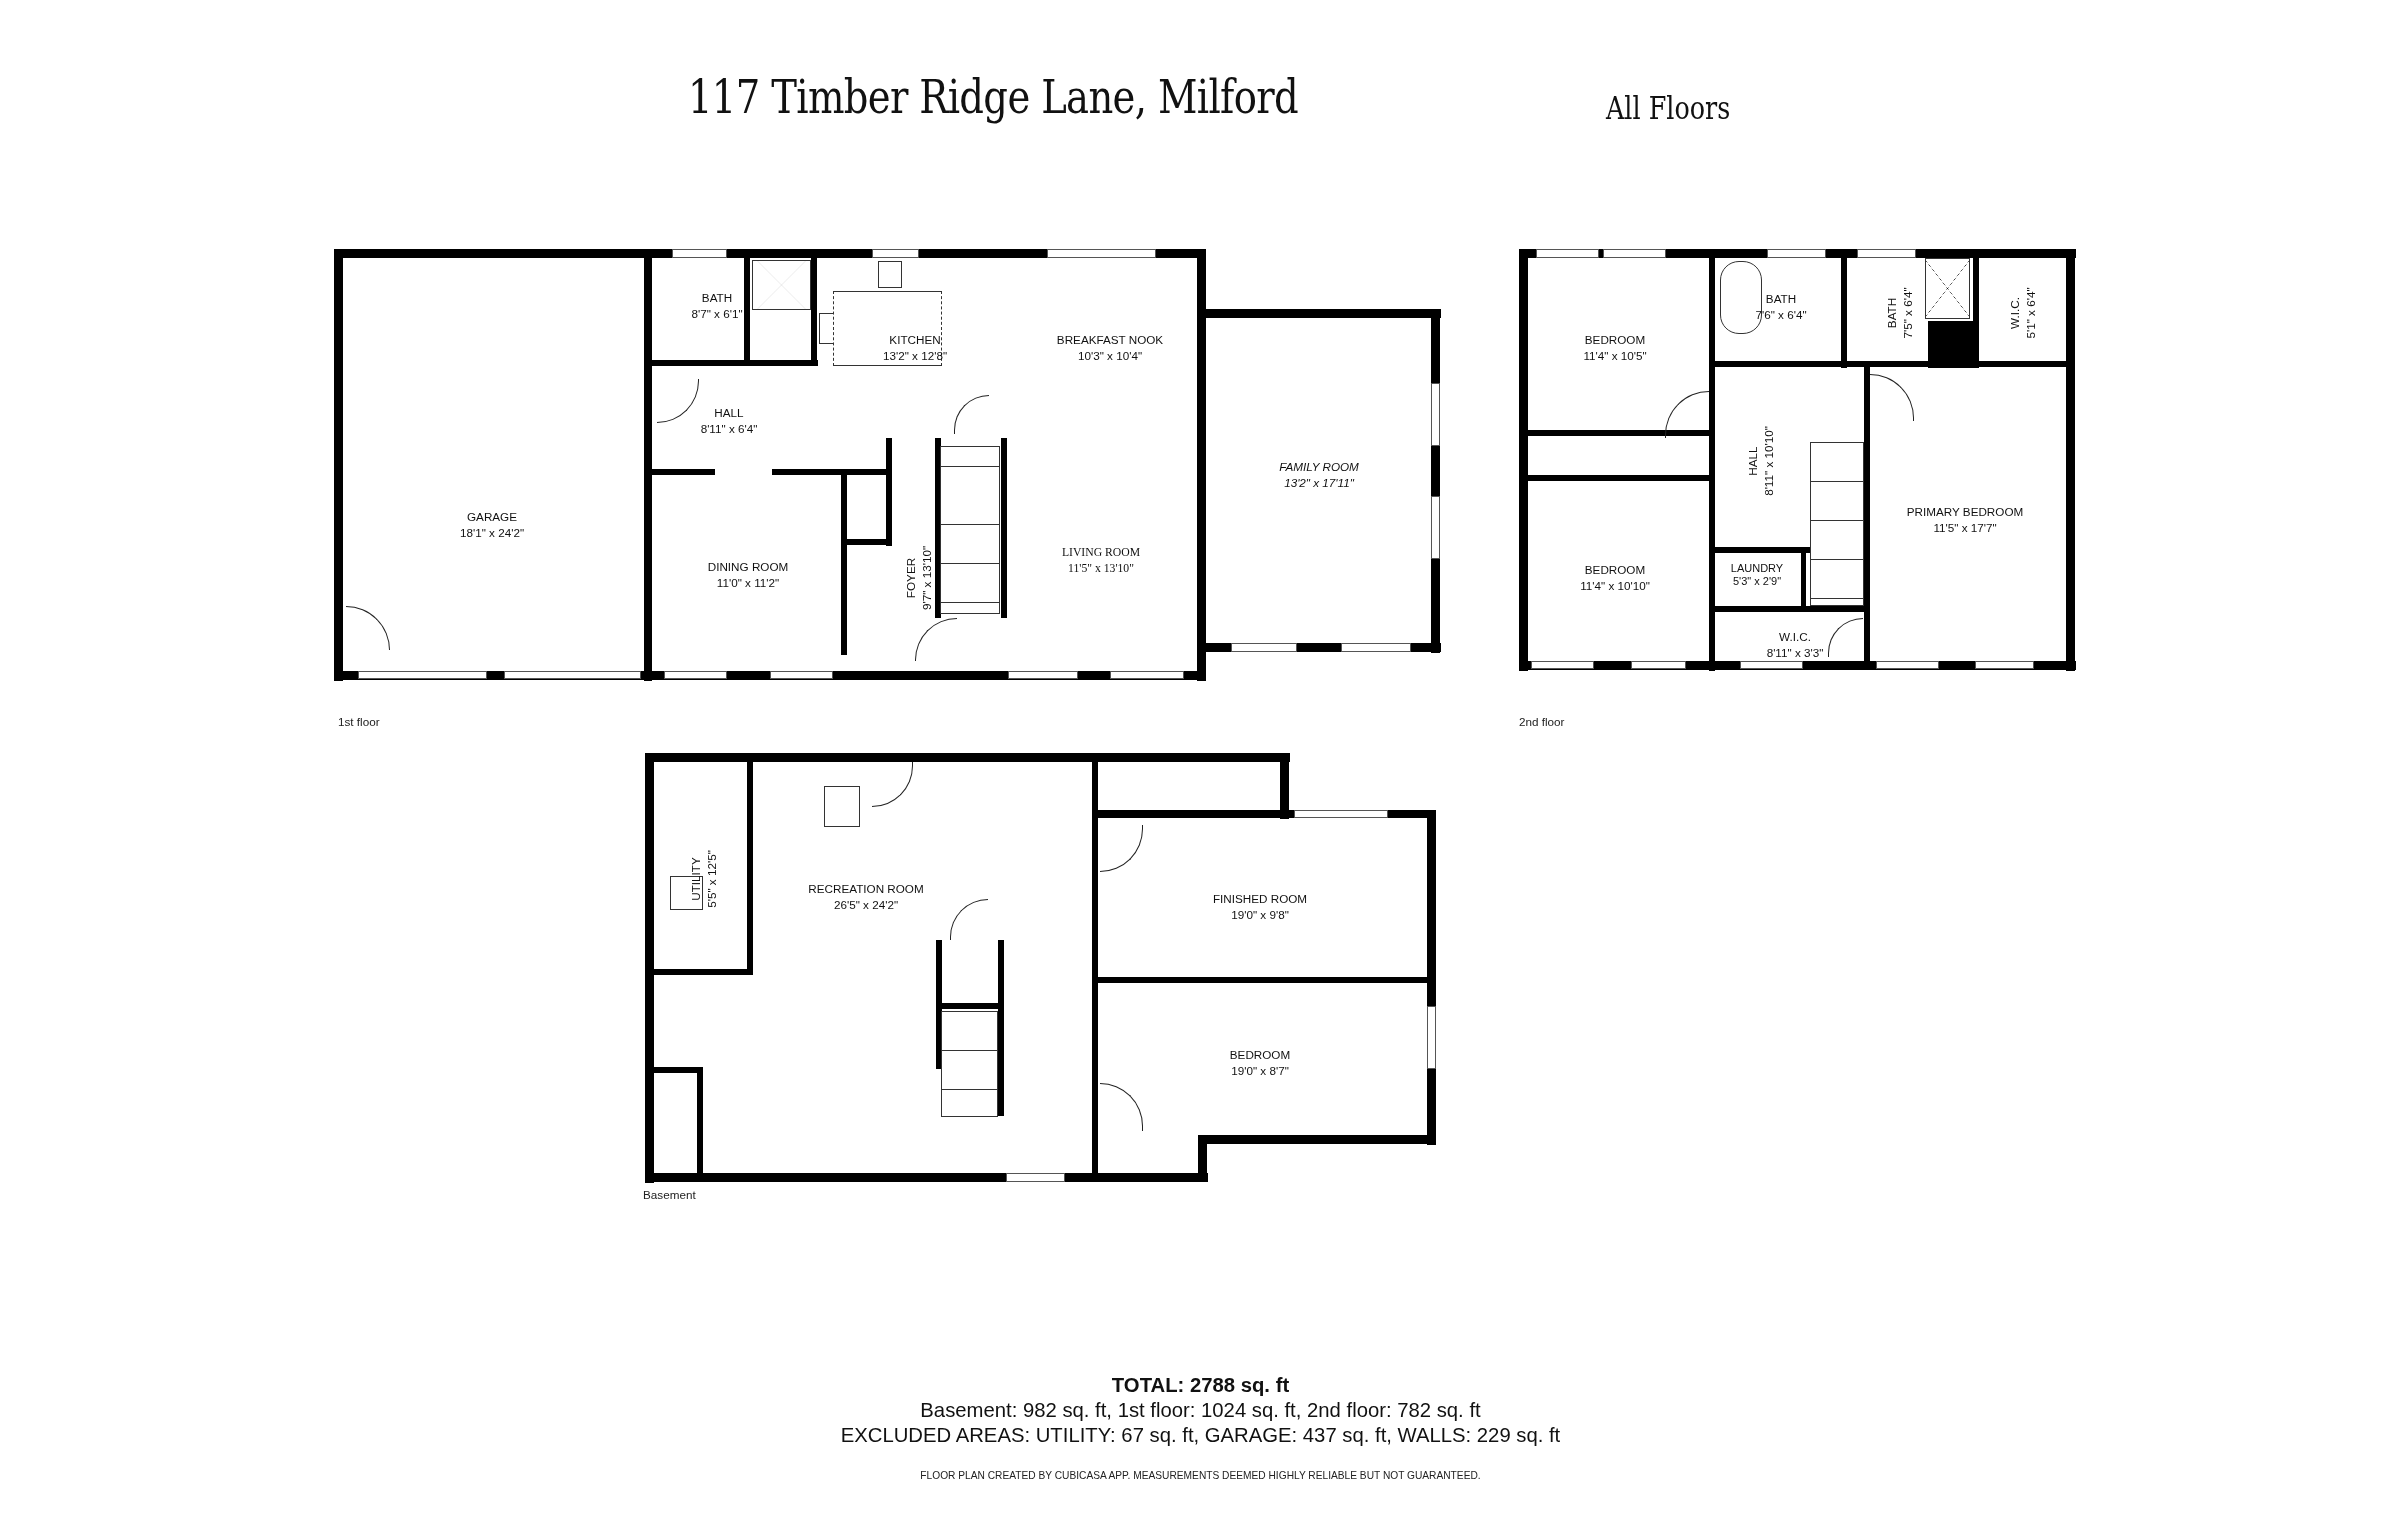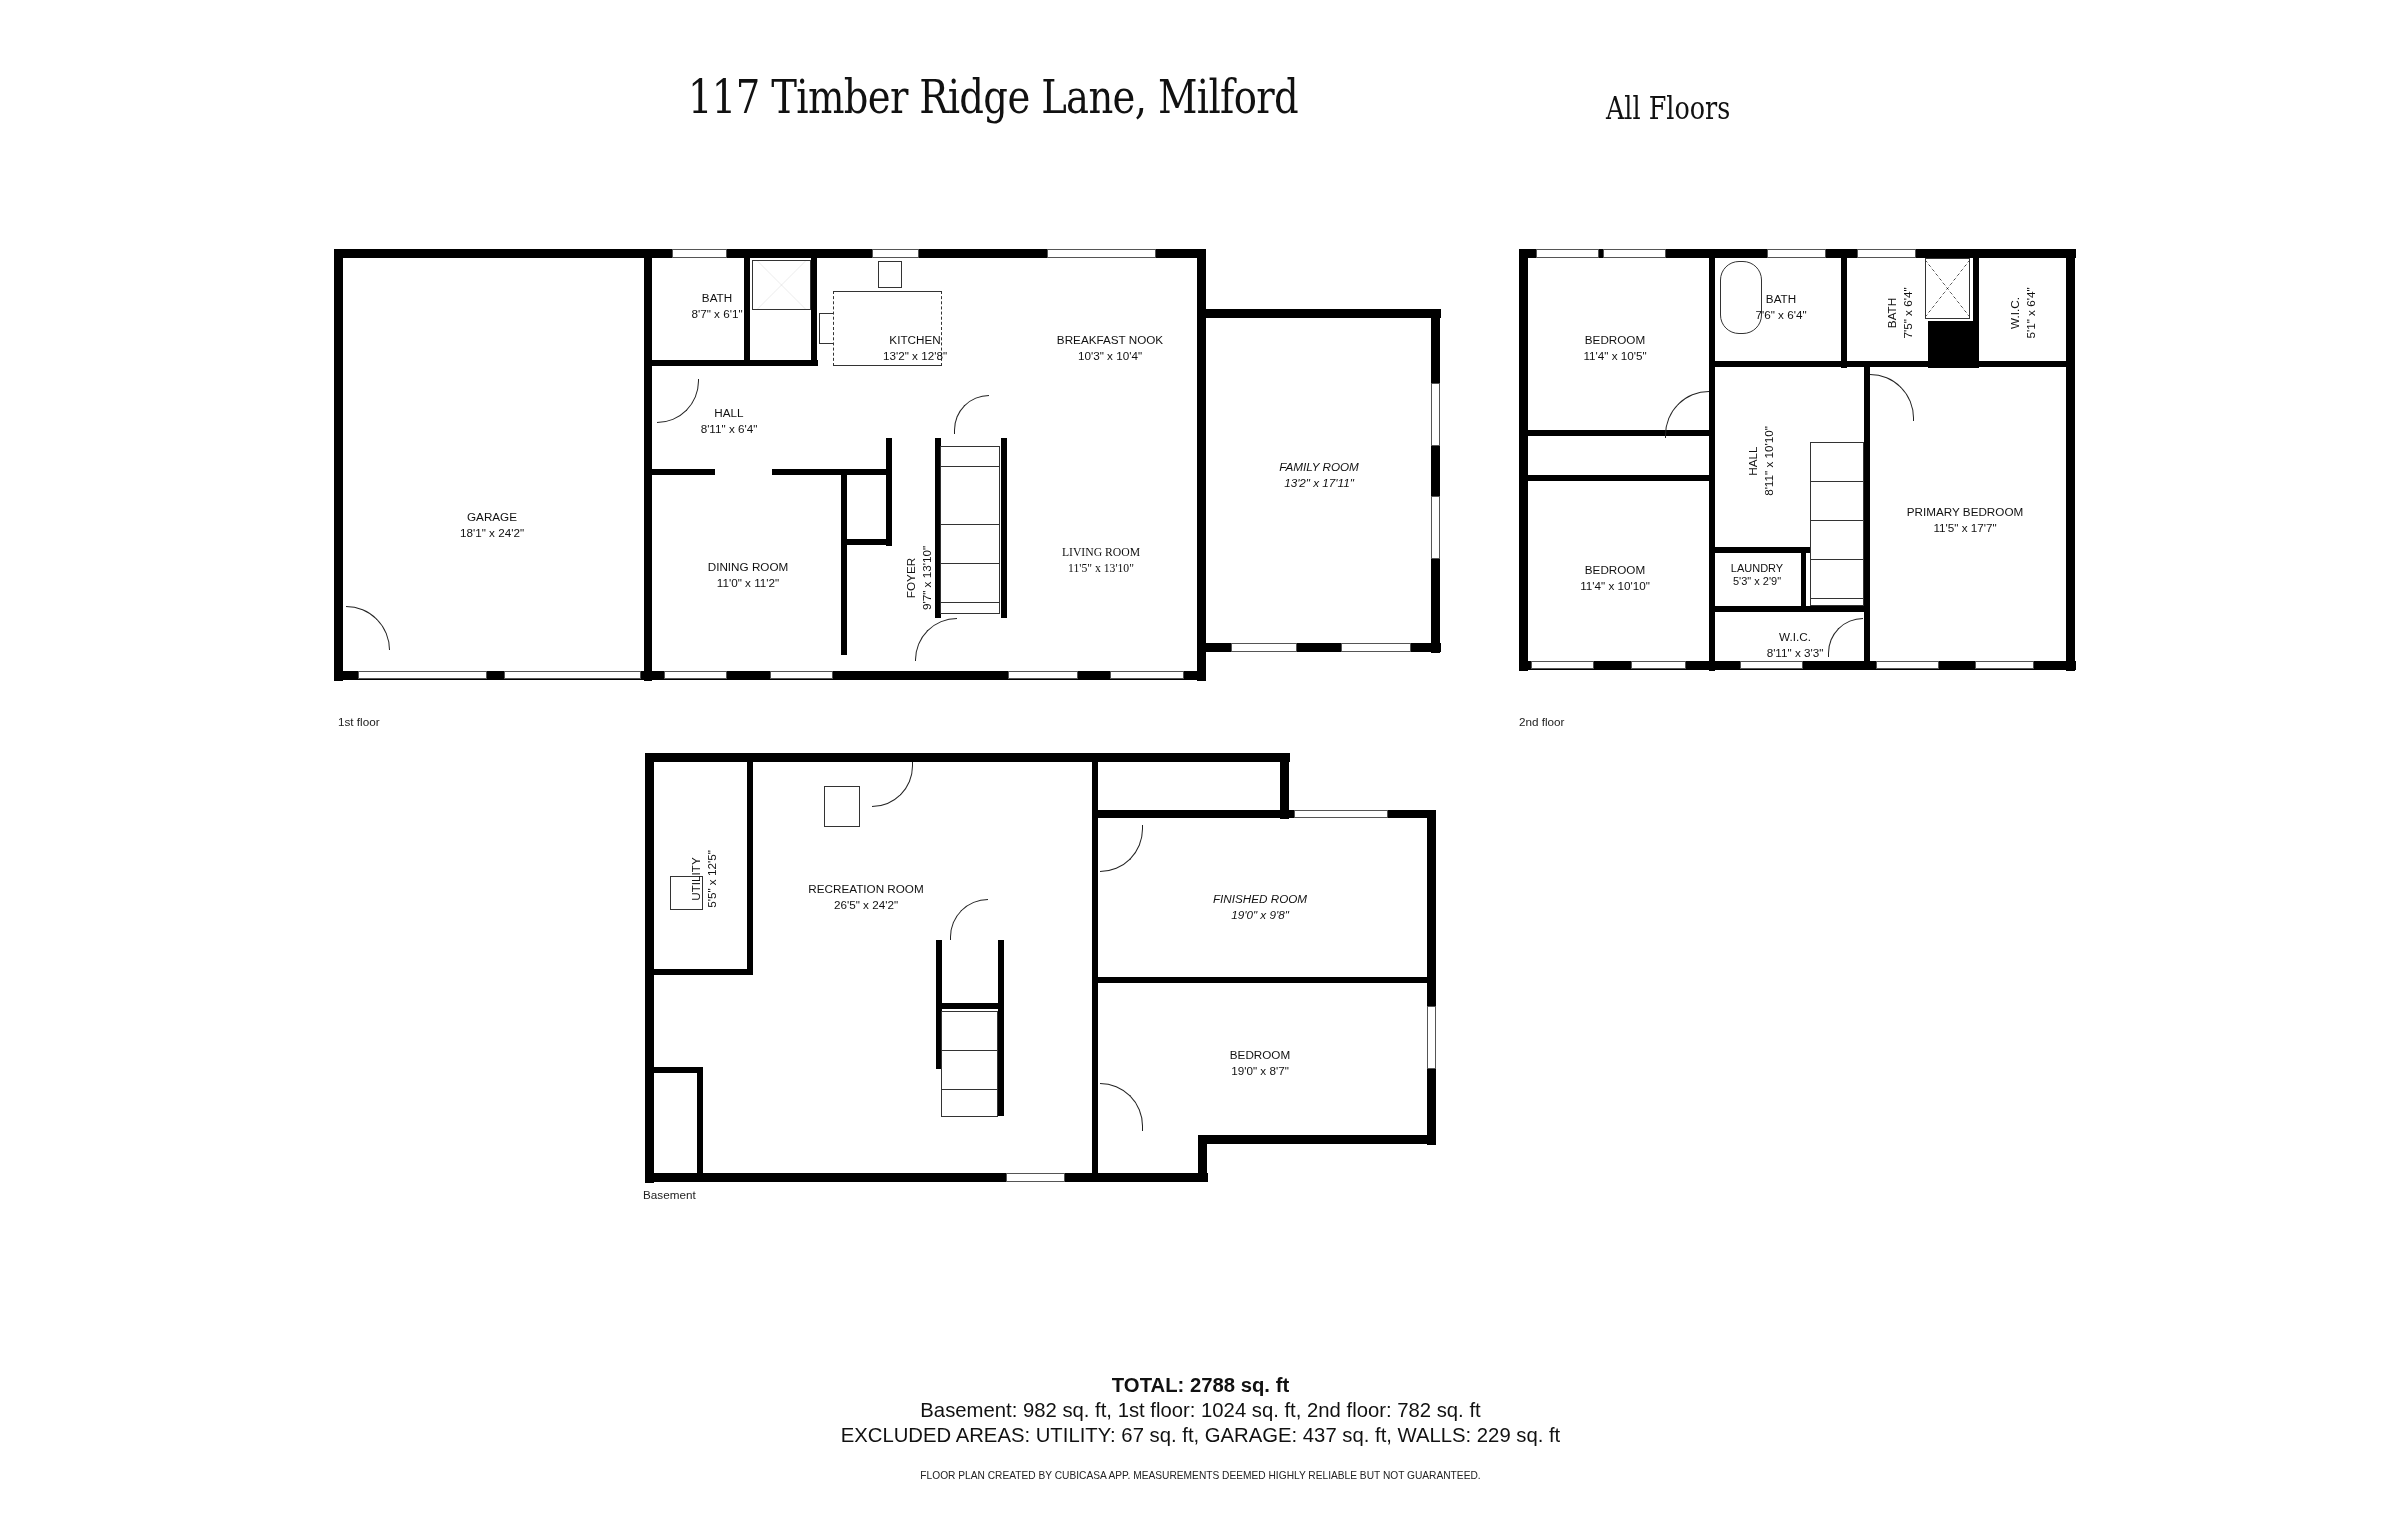--- a/index.html
+++ b/index.html
@@ -234,21 +234,21 @@
   <div class="door-arc" style="left:1100px; top:1083px; width:43px; height:48px; border-radius:0 43px 0 0; border-left:none; border-bottom:none;"></div>
 
   <div class="room vert" style="left:704px; top:879px;">
     <div>UTILITY</div>
     <div>5'5" x 12'5"</div>
   </div>
   <div class="room" style="left:866px; top:897px;">
     <div>RECREATION ROOM</div>
     <div>26'5" x 24'2"</div>
   </div>
-  <div class="room" style="left:1260px; top:907px;font-style:italic;">
+  <div class="room" style="left:1260px; top:907px;">
     <div>FINISHED ROOM</div>
     <div>19'0" x 9'8"</div>
   </div>
   <div class="room" style="left:1260px; top:1063px;">
     <div>BEDROOM</div>
     <div>19'0" x 8'7"</div>
   </div>
 </div>
 <div class="abs floor-label" style="left:643px; top:1188px;">Basement</div>
 

